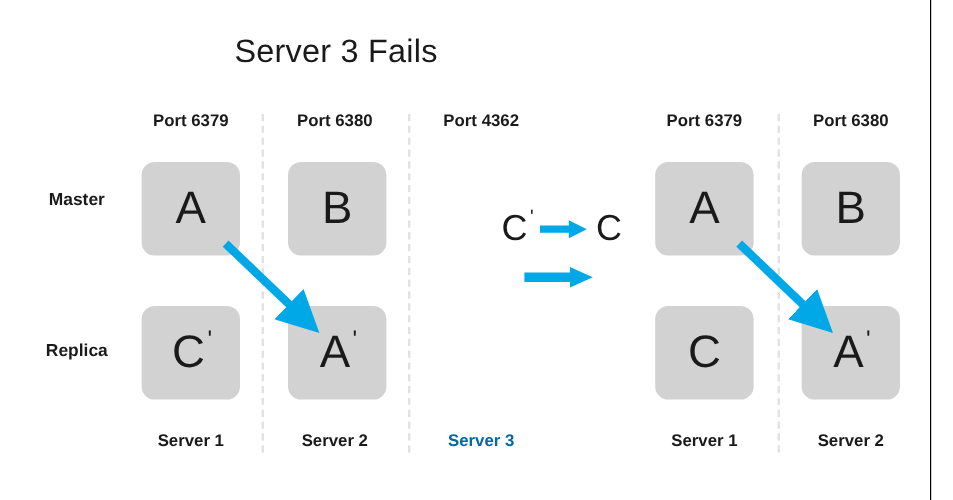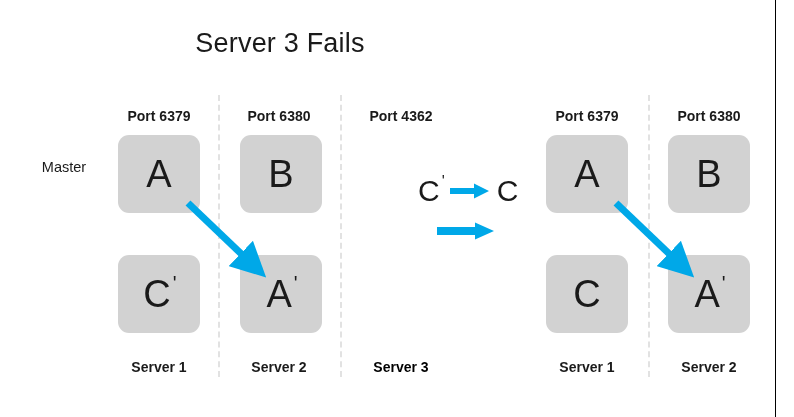--- a/index.html
+++ b/index.html
@@ -41,39 +41,39 @@
     white-space: nowrap;
   }
 
   
   .row-label {
     position: absolute;
     left: 14px;
     width: 100px;
     text-align: center;
     font-size: 14.5px;
-    font-weight: 400;
+    font-weight: 700;
     color: #1a1a1a;
   }
   .row-label.master  { top: 159px; }
   .row-label.replica { top: 285px; }
 
   
   .col-cap {
     position: absolute;
     width: 120px;
     text-align: center;
     font-size: 14px;
     font-weight: 700;
     color: #1a1a1a;
     white-space: nowrap;
   }
-  .col-cap.port   { top: 108px; }
+  .col-cap.port   { top: 92px; }
   .col-cap.server { top: 359px; text-align: center; }
-  .col-cap.muted  { color: #000000; }
+  .col-cap.muted  { color: #0369a1; }
 
   
   .divider {
     position: absolute;
     top: 95px;
     width: 0;
     height: 282px;
     border-left: 2px dashed #e2e2e2;
   }
 
@@ -144,20 +144,21 @@
 </head>
 <body>
 
 <div id="slide">
 
   <div class="page-edge-rule"></div>
 
   <div class="title">Server 3 Fails</div>
 
   <div class="row-label master">Master</div>
+  <div class="row-label replica">Replica</div>
 
   <div class="col-cap port" style="left:99px;">Port 6379</div>
   <div class="col-cap port" style="left:219px;">Port 6380</div>
   <div class="col-cap port" style="left:341px;">Port 4362</div>
 
   <div class="divider" style="left:218px;"></div>
   <div class="divider" style="left:340px;"></div>
 
   <div class="node" style="left:118px; top:135px;">
     <span class="glyph">

